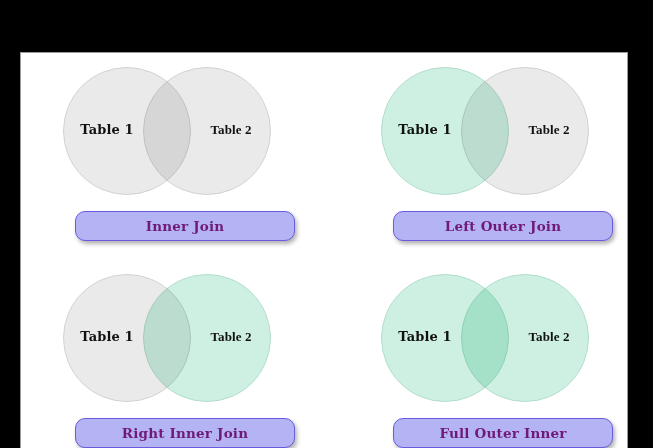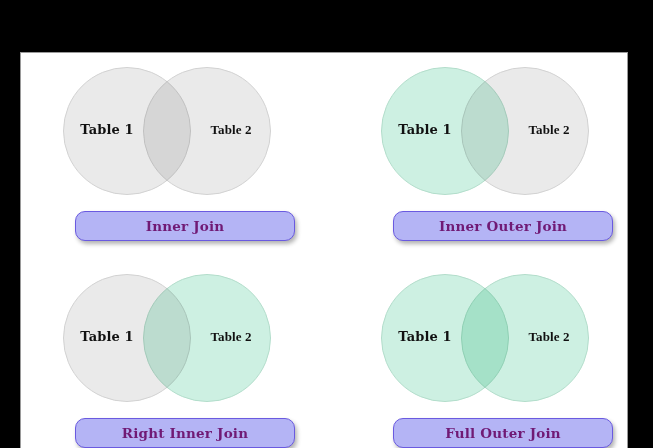--- a/index.html
+++ b/index.html
@@ -125,37 +125,37 @@
       <div class="join-button">Inner Join</div>
     </div>
 
     <div class="quadrant q-tr">
       <div class="venn">
         <div class="circle left fill-green"></div>
         <div class="circle right fill-gray"></div>
         <div class="venn-label lbl-left">Table 1</div>
         <div class="venn-label lbl-right">Table 2</div>
       </div>
-      <div class="join-button">Inner Outer Join</div>
+      <div class="join-button">Left Outer Join</div>
     </div>
 
     <div class="quadrant q-bl">
       <div class="venn">
         <div class="circle left fill-gray"></div>
         <div class="circle right fill-green"></div>
         <div class="venn-label lbl-left">Table 1</div>
         <div class="venn-label lbl-right">Table 2</div>
       </div>
       <div class="join-button">Right Inner Join</div>
     </div>
 
     <div class="quadrant q-br">
       <div class="venn">
         <div class="circle left fill-green"></div>
         <div class="circle right fill-green"></div>
         <div class="venn-label lbl-left">Table 1</div>
         <div class="venn-label lbl-right">Table 2</div>
       </div>
-      <div class="join-button">Full Outer Join</div>
+      <div class="join-button">Full Outer Inner</div>
     </div>
 
   </div>
 </div>
 
 </body></html>

